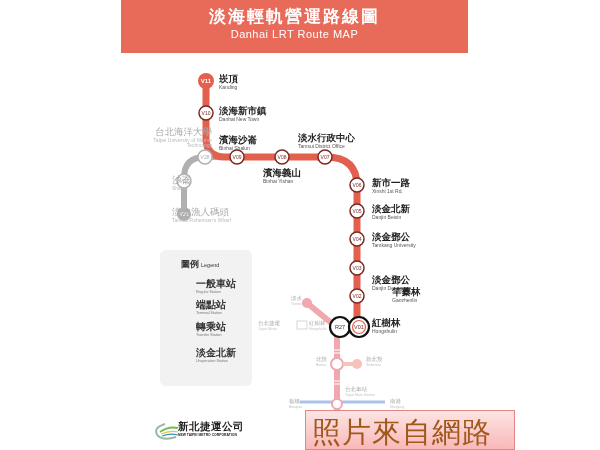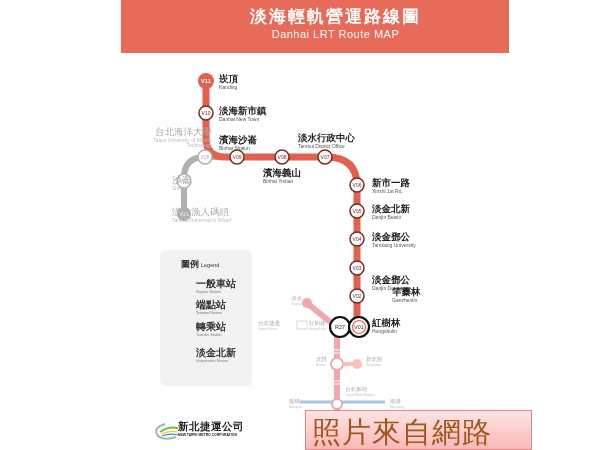--- a/index.html
+++ b/index.html
@@ -1,38 +1,38 @@
 <!DOCTYPE html>
 <html><head>
 <meta charset="utf-8">
 <style>
   html, body { margin:0; padding:0; }
   body { width:600px; height:450px; background:#ffffff; position:relative; overflow:hidden;
          font-family:"DejaVu Sans", sans-serif; }
-  .header { position:absolute; left:121px; top:0; width:347px; height:53px; background:#e86a58; color:#fff; text-align:center;padding-left:41px; }
+  .header { position:absolute; left:121px; top:0; width:347px; height:53px; background:#e86a58; color:#fff; text-align:center; }
   .header .zh { font-size:17px; font-weight:bold; letter-spacing:2px; margin-top:6px; line-height:20px; }
   .header .en { font-family:"Liberation Sans", sans-serif; font-size:11px; line-height:16px; letter-spacing:0.5px; }
   svg.map { position:absolute; left:0; top:0; }
   .lbl { position:absolute; white-space:nowrap; line-height:1; }
   .lbl .zh { font-size:9.5px; font-weight:bold; color:#222; }
   .lbl .en { font-family:"Liberation Sans", sans-serif; font-size:5px; color:#555; margin-top:1px; }
   .lbl.gray .zh { color:#a8a8a8; font-weight:normal; }
   .lbl.gray .en { color:#bbb; }
   .lbl.faint .zh { color:#aaa; font-size:5.5px; font-weight:normal; }
   .lbl.faint .en { color:#c4c4c4; font-size:3.5px; }
   .legend { position:absolute; left:160px; top:250px; width:92px; height:136px; background:#f2f2f2; border-radius:6px; }
   .legend .title { position:absolute; left:9px; top:8px; font-size:9px; font-weight:bold; color:#333; }
   .legend .title span { font-family:"Liberation Sans", sans-serif; font-size:5.5px; font-weight:normal; margin-left:2px; }
   .legend .item { position:absolute; left:36px; line-height:1; }
   .legend .item .zh { font-size:10px; font-weight:bold; color:#333;font-family:Liberation Mono, monospace; }
   .legend .item .en { font-family:"Liberation Sans", sans-serif; font-size:3.6px; color:#777; margin-top:1px; }
   .logo { position:absolute; left:150px; top:420px; }
   .logo .zh { position:absolute; left:28px; top:0; font-size:10.5px; font-weight:bold; color:#222; white-space:nowrap; letter-spacing:0.5px; }
   .logo .en { position:absolute; left:28px; top:13px; font-family:"Liberation Sans", sans-serif; font-size:3.4px; color:#222; white-space:nowrap; font-weight:bold; }
-  .watermark { position:absolute; left:305px; top:410px; width:227px; height:40px;
+  .watermark { position:absolute; left:305px; top:410px; width:210px; height:40px;
                background:linear-gradient(#fde4e4,#f9b8b8); border:1px solid #e08888; box-sizing:border-box; }
   .watermark span { position:absolute; left:6px; top:2px; font-family:"DejaVu Serif", serif; font-size:29px; color:#a0581c; letter-spacing:1px; white-space:nowrap; }
 </style>
 </head>
 <body>
 
 <div class="header">
   <div class="zh">淡海輕軌營運路線圖</div>
   <div class="en">Danhai LRT Route MAP</div>
 </div>

